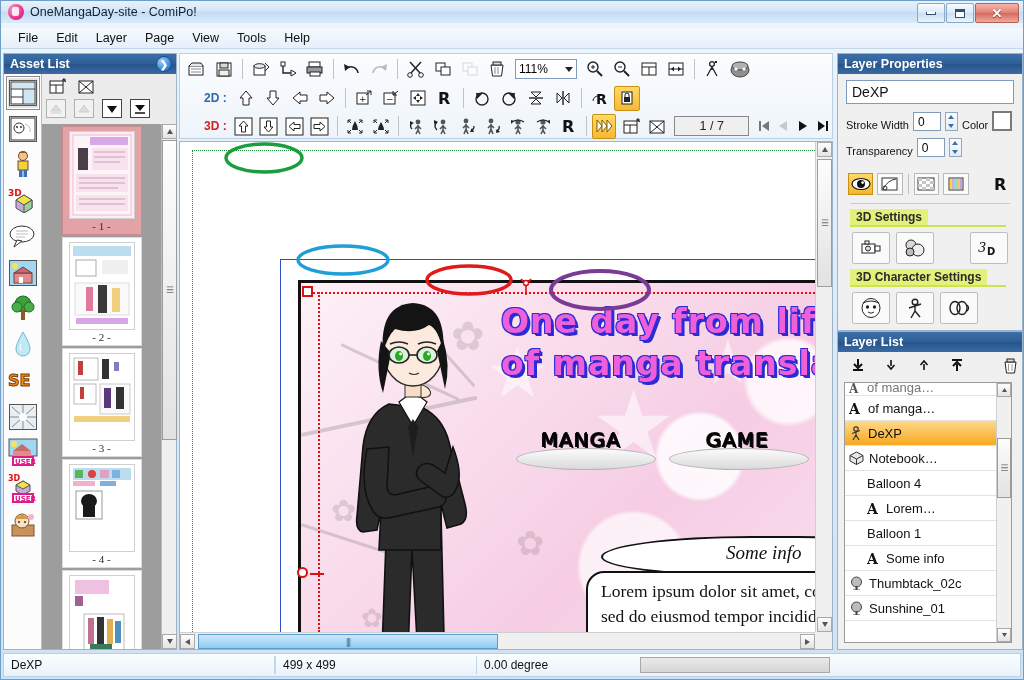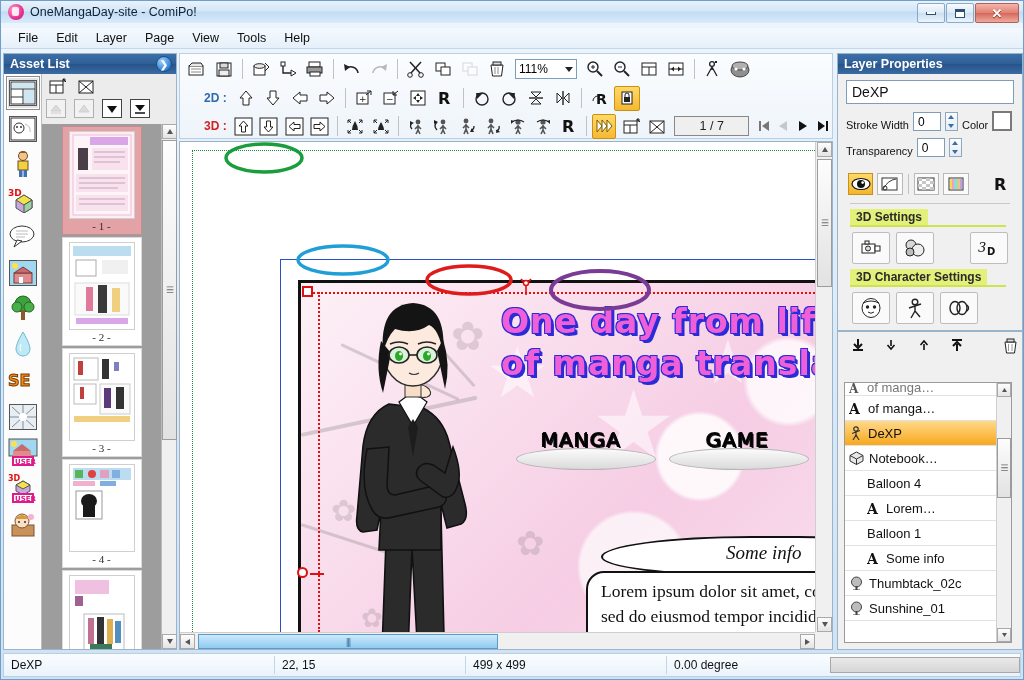--- a/index.html
+++ b/index.html
@@ -1283,20 +1283,23 @@
               <ellipse cx="9" cy="11" rx="5" ry="6.5" fill="none" stroke="#222" stroke-width="1.4"></ellipse>
               <ellipse cx="16" cy="11" rx="5" ry="6.5" fill="none" stroke="#222" stroke-width="1.4"></ellipse>
               <path d="M21 8 q3 3 0 6" fill="none" stroke="#222" stroke-width="1.4"></path>
             </svg>
         </span>
       </div>
     </div>
   </div>
 
   <div id="layerPanel">
+    <div class="panel-head">
+      <span>Layer List</span>
+    </div>
     <div class="layer-tools">
       <span class="tbtn">
         <svg width="16" height="16">
             <path d="M8 2 v7 M4 7 l4 4 l4 -4" stroke="#111" stroke-width="2" fill="none"></path>
             <line x1="3" y1="13" x2="13" y2="13" stroke="#111" stroke-width="2"></line>
           </svg>
       </span>
       <span class="tbtn">
         <svg width="16" height="16">
             <path d="M8 3 v6 M4.5 8 l3.5 4 l3.5 -4" stroke="#111" stroke-width="1.6" fill="none"></path>
@@ -1414,21 +1417,20 @@
               <polygon points="3.5,5 6,1 1,1" fill="#555"></polygon>
             </svg>
         </div>
       </div>
     </div>
   </div>
 
   <div id="statusbar">
     <div class="scell" style="width:270px">DeXP</div>
     <div class="sdiv"></div>
-    <div class="scell" style="width:190px">22, 15</div>
     <div class="sdiv"></div>
     <div class="scell" style="width:200px">499 x 499</div>
     <div class="sdiv"></div>
     <div class="scell" style="width:155px">0.00 degree</div>
     <div class="sprogress"></div>
   </div>
 
 </div>
 
 </body></html>

